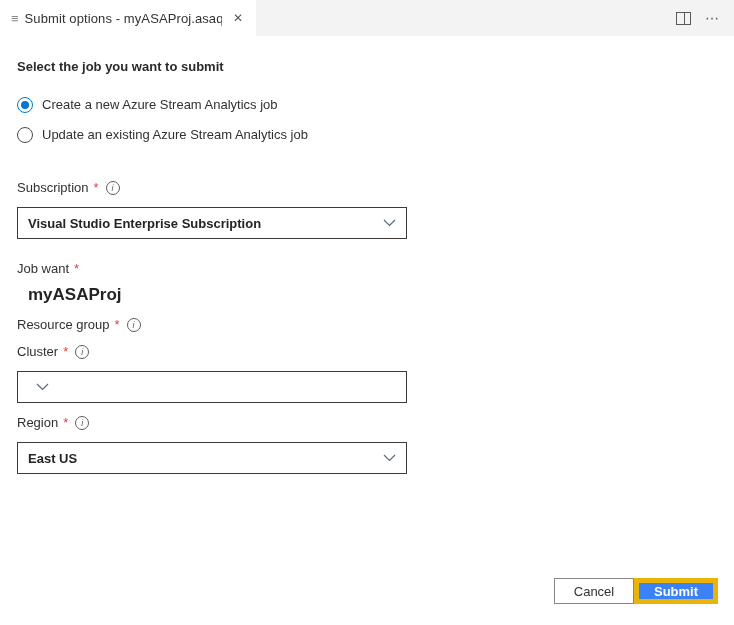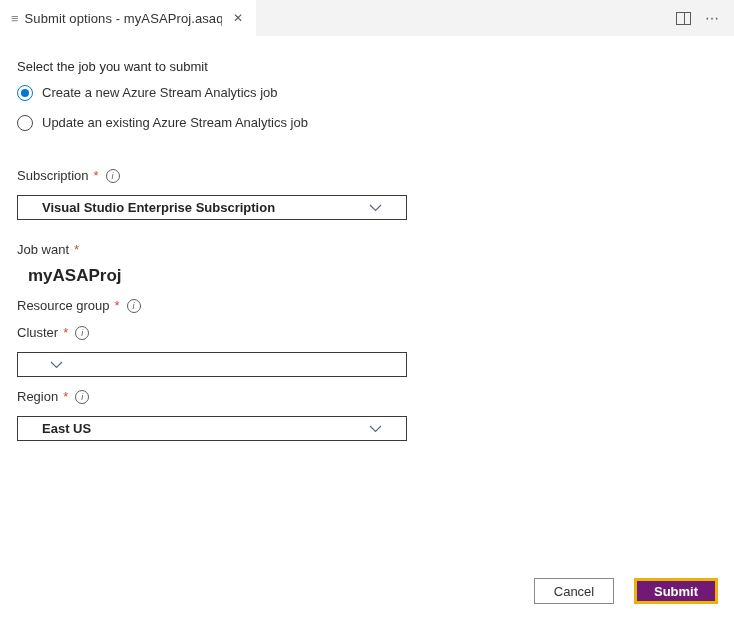--- a/index.html
+++ b/index.html
@@ -75,23 +75,23 @@
     letter-spacing: 1px;
     cursor: pointer;
     line-height: 1;
   }
 
   
   .content { padding: 23px 17px 0 17px; }
 
   .form-heading {
     font-size: 13px;
-    font-weight: 400;
+    font-weight: 700;
     color: #2b2b2b;
-    margin-bottom: 8px;
+    margin-bottom: 20px;
   }
 
   .radio-row {
     display: flex;
     align-items: center;
     margin-bottom: 9px;
     height: 21px;
     cursor: pointer;
   }
   .radio-circle {
@@ -136,27 +136,27 @@
     font-size: 9px;
     font-style: italic;
     display: inline-flex;
     align-items: center;
     justify-content: center;
     margin-left: 7px;
     cursor: default;
   }
   .dropdown {
     width: 390px;
-    height: 25px;
+    height: 32px;
     border: 1px solid #3b3a39;
     background: #ffffff;
     display: flex;
     align-items: center;
     justify-content: space-between;
-    padding: 0 24px;
+    padding: 0 10px;
     cursor: pointer;
   }
   .dropdown-value {
     font-size: 13px;
     font-weight: 700;
     color: #252423;
     white-space: nowrap;
   }
   .chevron-icon { flex: 0 0 auto; margin-left: 8px; }
 
@@ -168,41 +168,40 @@
   }
   .field.jobname { margin-top: 22px; }
   .field.jobname .label-row { margin-bottom: 0; }
 
   
   .footer {
     position: absolute;
     right: 16px;
     bottom: 21px;
     display: flex;
-    gap: 20px;
   }
   .btn {
     height: 26px;
     font-family: "Liberation Sans", sans-serif;
     font-size: 13px;
     display: flex;
     align-items: center;
     justify-content: center;
     cursor: pointer;
   }
   .btn-cancel {
     width: 80px;
     background: #ffffff;
     border: 1px solid #8a8886;
     color: #323130;
   }
   .btn-submit {
     width: 84px;
-    background: #701a75;
-    border: 3px solid #eab308;
+    background: #3b82f6;
+    border: 5px solid #eab308;
     color: #ffffff;
     font-weight: 700;
   }
 </style>
 </head>
 <body>
 
 <div class="tabbar">
   <div class="tab">
     <span class="tab-file-icon">≡</span>

